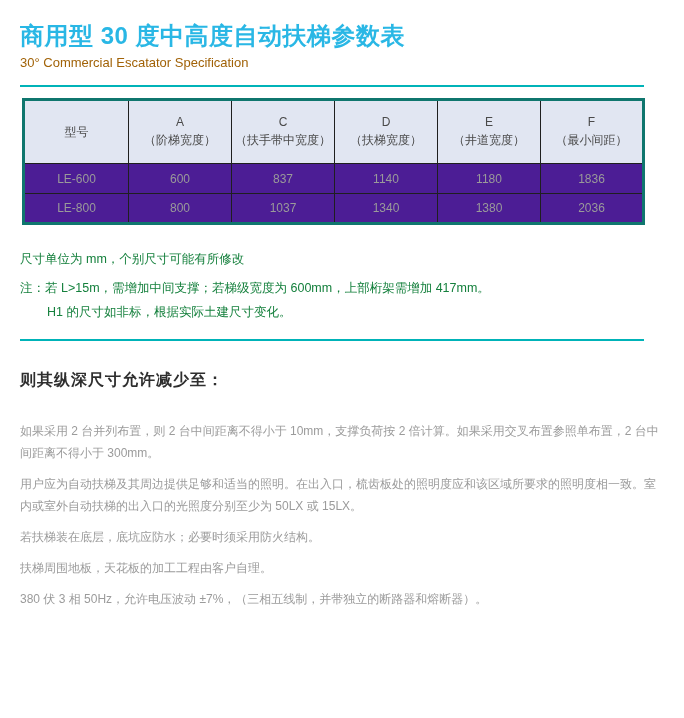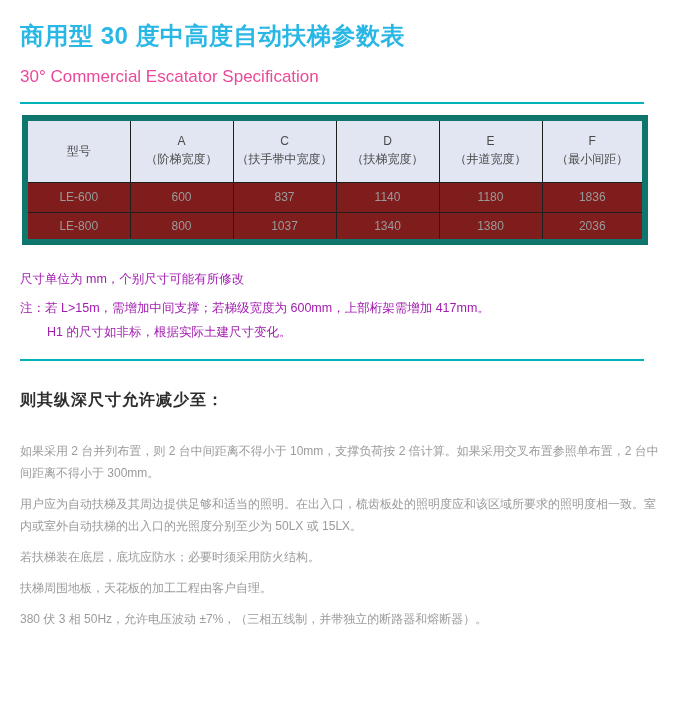--- a/index.html
+++ b/index.html
@@ -16,23 +16,23 @@
     padding: 22px 20px 10px 20px;
   }
   .page-title {
     font-size: 24px;
     font-weight: bold;
     color: #29b7e5;
     line-height: 1.2;
     letter-spacing: 0.5px;
   }
   .page-subtitle {
-    font-size: 17px;
-    color: #ec4899;
-    margin-top: 16px;
+    font-size: 13px;
+    color: #a16207;
+    margin-top: 4px;
     line-height: 1.2;
   }
   .divider {
     height: 2px;
     background: #00b3b8;
     margin-top: 15px;
     width: 624px;
   }
   table.spec-table {
     border-collapse: collapse;
@@ -40,41 +40,41 @@
     width: 620px;
     margin-top: 11px;
     margin-left: 2px;
   }
   table.spec-table th,
   table.spec-table td {
     border: 1px solid #1f1f1f;
     text-align: center;
     vertical-align: middle;
   }
-  table.spec-table { border: 6px solid #0f766e; }
+  table.spec-table { border: 3px solid #0f766e; }
   table.spec-table th {
     background: #e1e6f2;
     height: 64px;
     font-weight: normal;
     color: #4a4a4a;
     font-size: 12px;
   }
   table.spec-table td {
     height: 30px;
     color: #9a9a9a;
     font-size: 12px;
-    background: #7f1d1d;
+    background: #4c1d95;
   }
   col.c-model { width: 105px; }
   col.c-val { width: 103px; }
   .th-inner { display: flex; flex-direction: column; justify-content: center; gap: 3px; }
   .th-sub:empty { display: none; }
   .notes {
     margin-top: 27px;
-    color: #a21caf;
+    color: #15803d;
     font-size: 12.5px;
   }
   .note-unit { line-height: 1.2; }
   .note-main { margin-top: 14px; line-height: 1.2; }
   .note-cont { margin-top: 9px; padding-left: 27px; line-height: 1.2; }
   .divider-2 { margin-top: 19px; }
   .attention-heading {
     margin-top: 29px;
     font-size: 16px;
     font-weight: bold;

